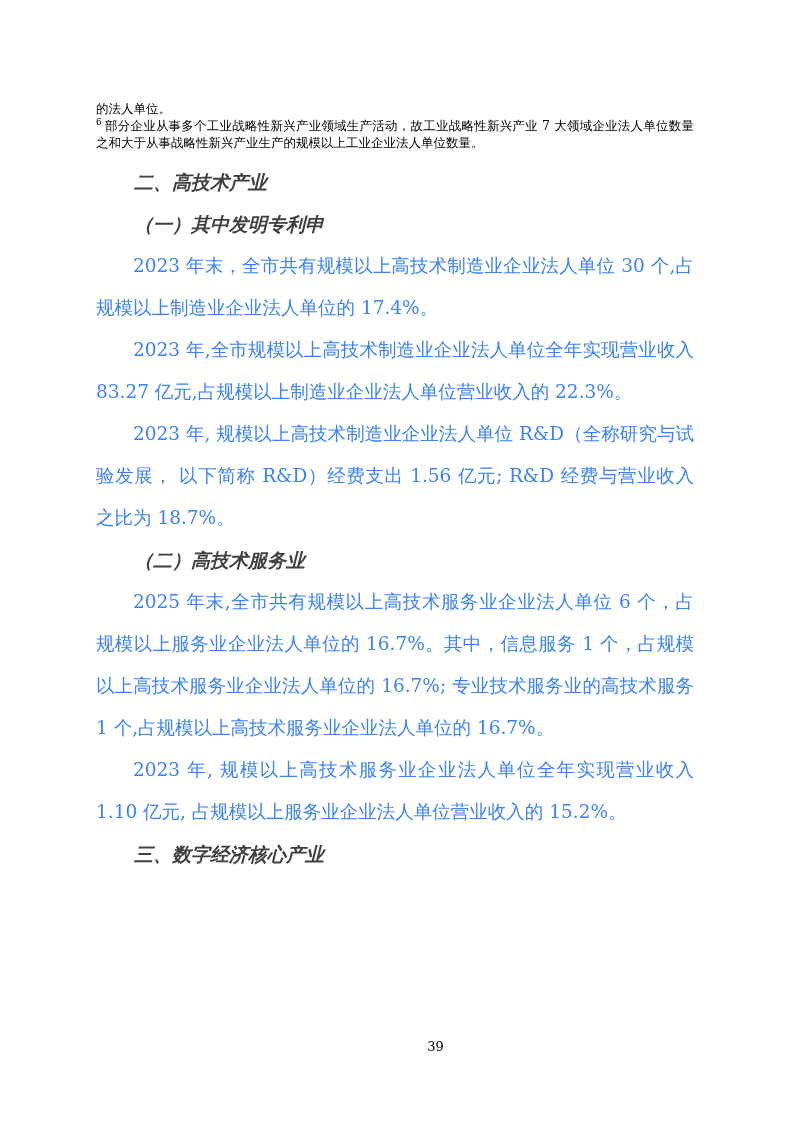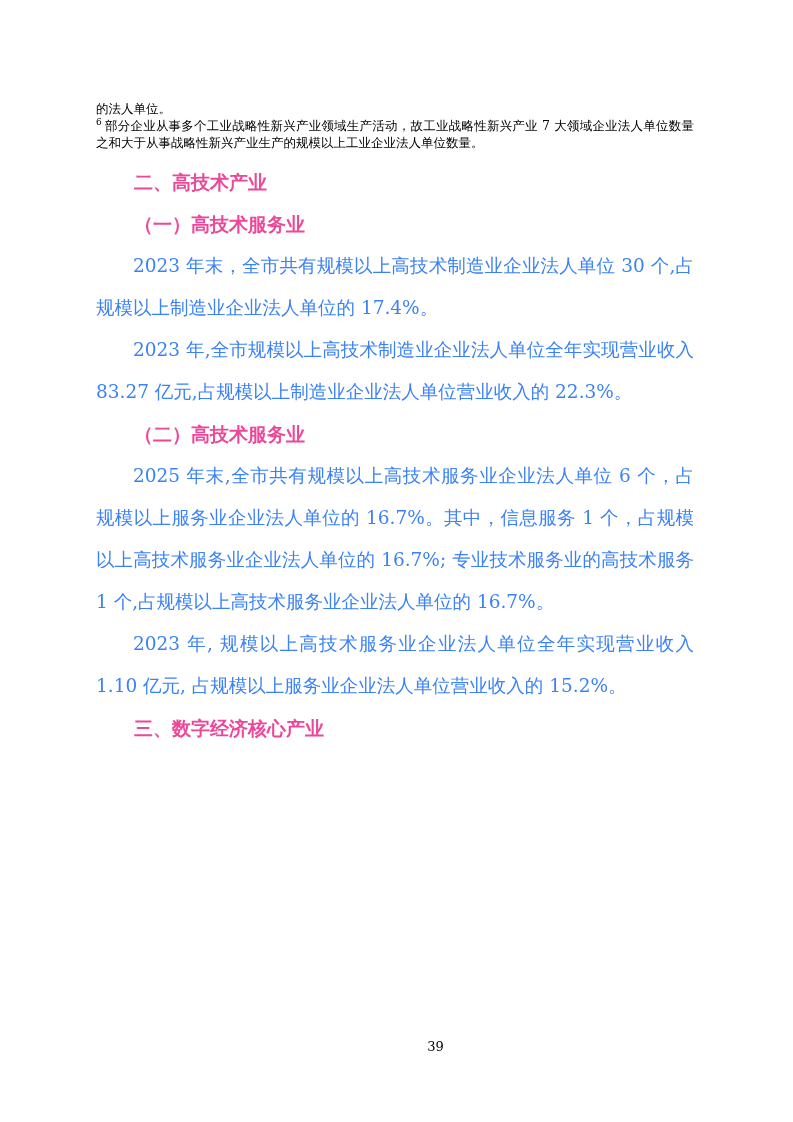--- a/index.html
+++ b/index.html
@@ -37,21 +37,22 @@
     line-height: 0;
     margin-right: 3px;
   }
   .heading {
     font-family: "DejaVu Sans", "Liberation Sans", sans-serif;
     font-weight: bold;
     font-size: 19px;
     line-height: 42px;
     margin: 0;
     padding-left: 2em;
-    color: #ec4899;
+    color: #404040;
+    font-style: italic;
   }
   .para {
     font-size: 18.5px;
     line-height: 42px;
     text-indent: 2em;
     text-align: justify;
     margin: 0;
     color: #3b82f6;
   }
   .pagenum {
@@ -72,26 +73,27 @@
 <div class="page">
 
   <div class="footnote">的法人单位。</div>
 
   <div class="footnote footnote-block">
     <sup>6</sup><span>部分企业从事多个工业战略性新兴产业领域生产活动，故工业战略性新兴产业 7 大领域企业法人单位数量之和大于从事战略性新兴产业生产的规模以上工业企业法人单位数量。</span>
   </div>
 
   <h2 class="heading">二、高技术产业</h2>
 
-  <h3 class="heading">（一）高技术服务业</h3>
+  <h3 class="heading">（一）其中发明专利申</h3>
 
   <p class="para">2023 年末，全市共有规模以上高技术制造业企业法人单位 30 个,占规模以上制造业企业法人单位的 17.4%。</p>
 
   <p class="para">2023 年,全市规模以上高技术制造业企业法人单位全年实现营业收入 83.27 亿元,占规模以上制造业企业法人单位营业收入的 22.3%。</p>
 
+  <p class="para">2023 年, 规模以上高技术制造业企业法人单位 R&amp;D（全称研究与试验发展， 以下简称 R&amp;D）经费支出 1.56 亿元; R&amp;D 经费与营业收入之比为 18.7%。</p>
 
 
   <h3 class="heading">（二）高技术服务业</h3>
 
   <p class="para">2025 年末,全市共有规模以上高技术服务业企业法人单位 6 个，占规模以上服务业企业法人单位的 16.7%。其中，信息服务 1 个，占规模以上高技术服务业企业法人单位的 16.7%; 专业技术服务业的高技术服务 1 个,占规模以上高技术服务业企业法人单位的 16.7%。</p>
 
   <p class="para">2023 年, 规模以上高技术服务业企业法人单位全年实现营业收入 1.10 亿元, 占规模以上服务业企业法人单位营业收入的 15.2%。</p>
 
   <h2 class="heading">三、数字经济核心产业</h2>
 

